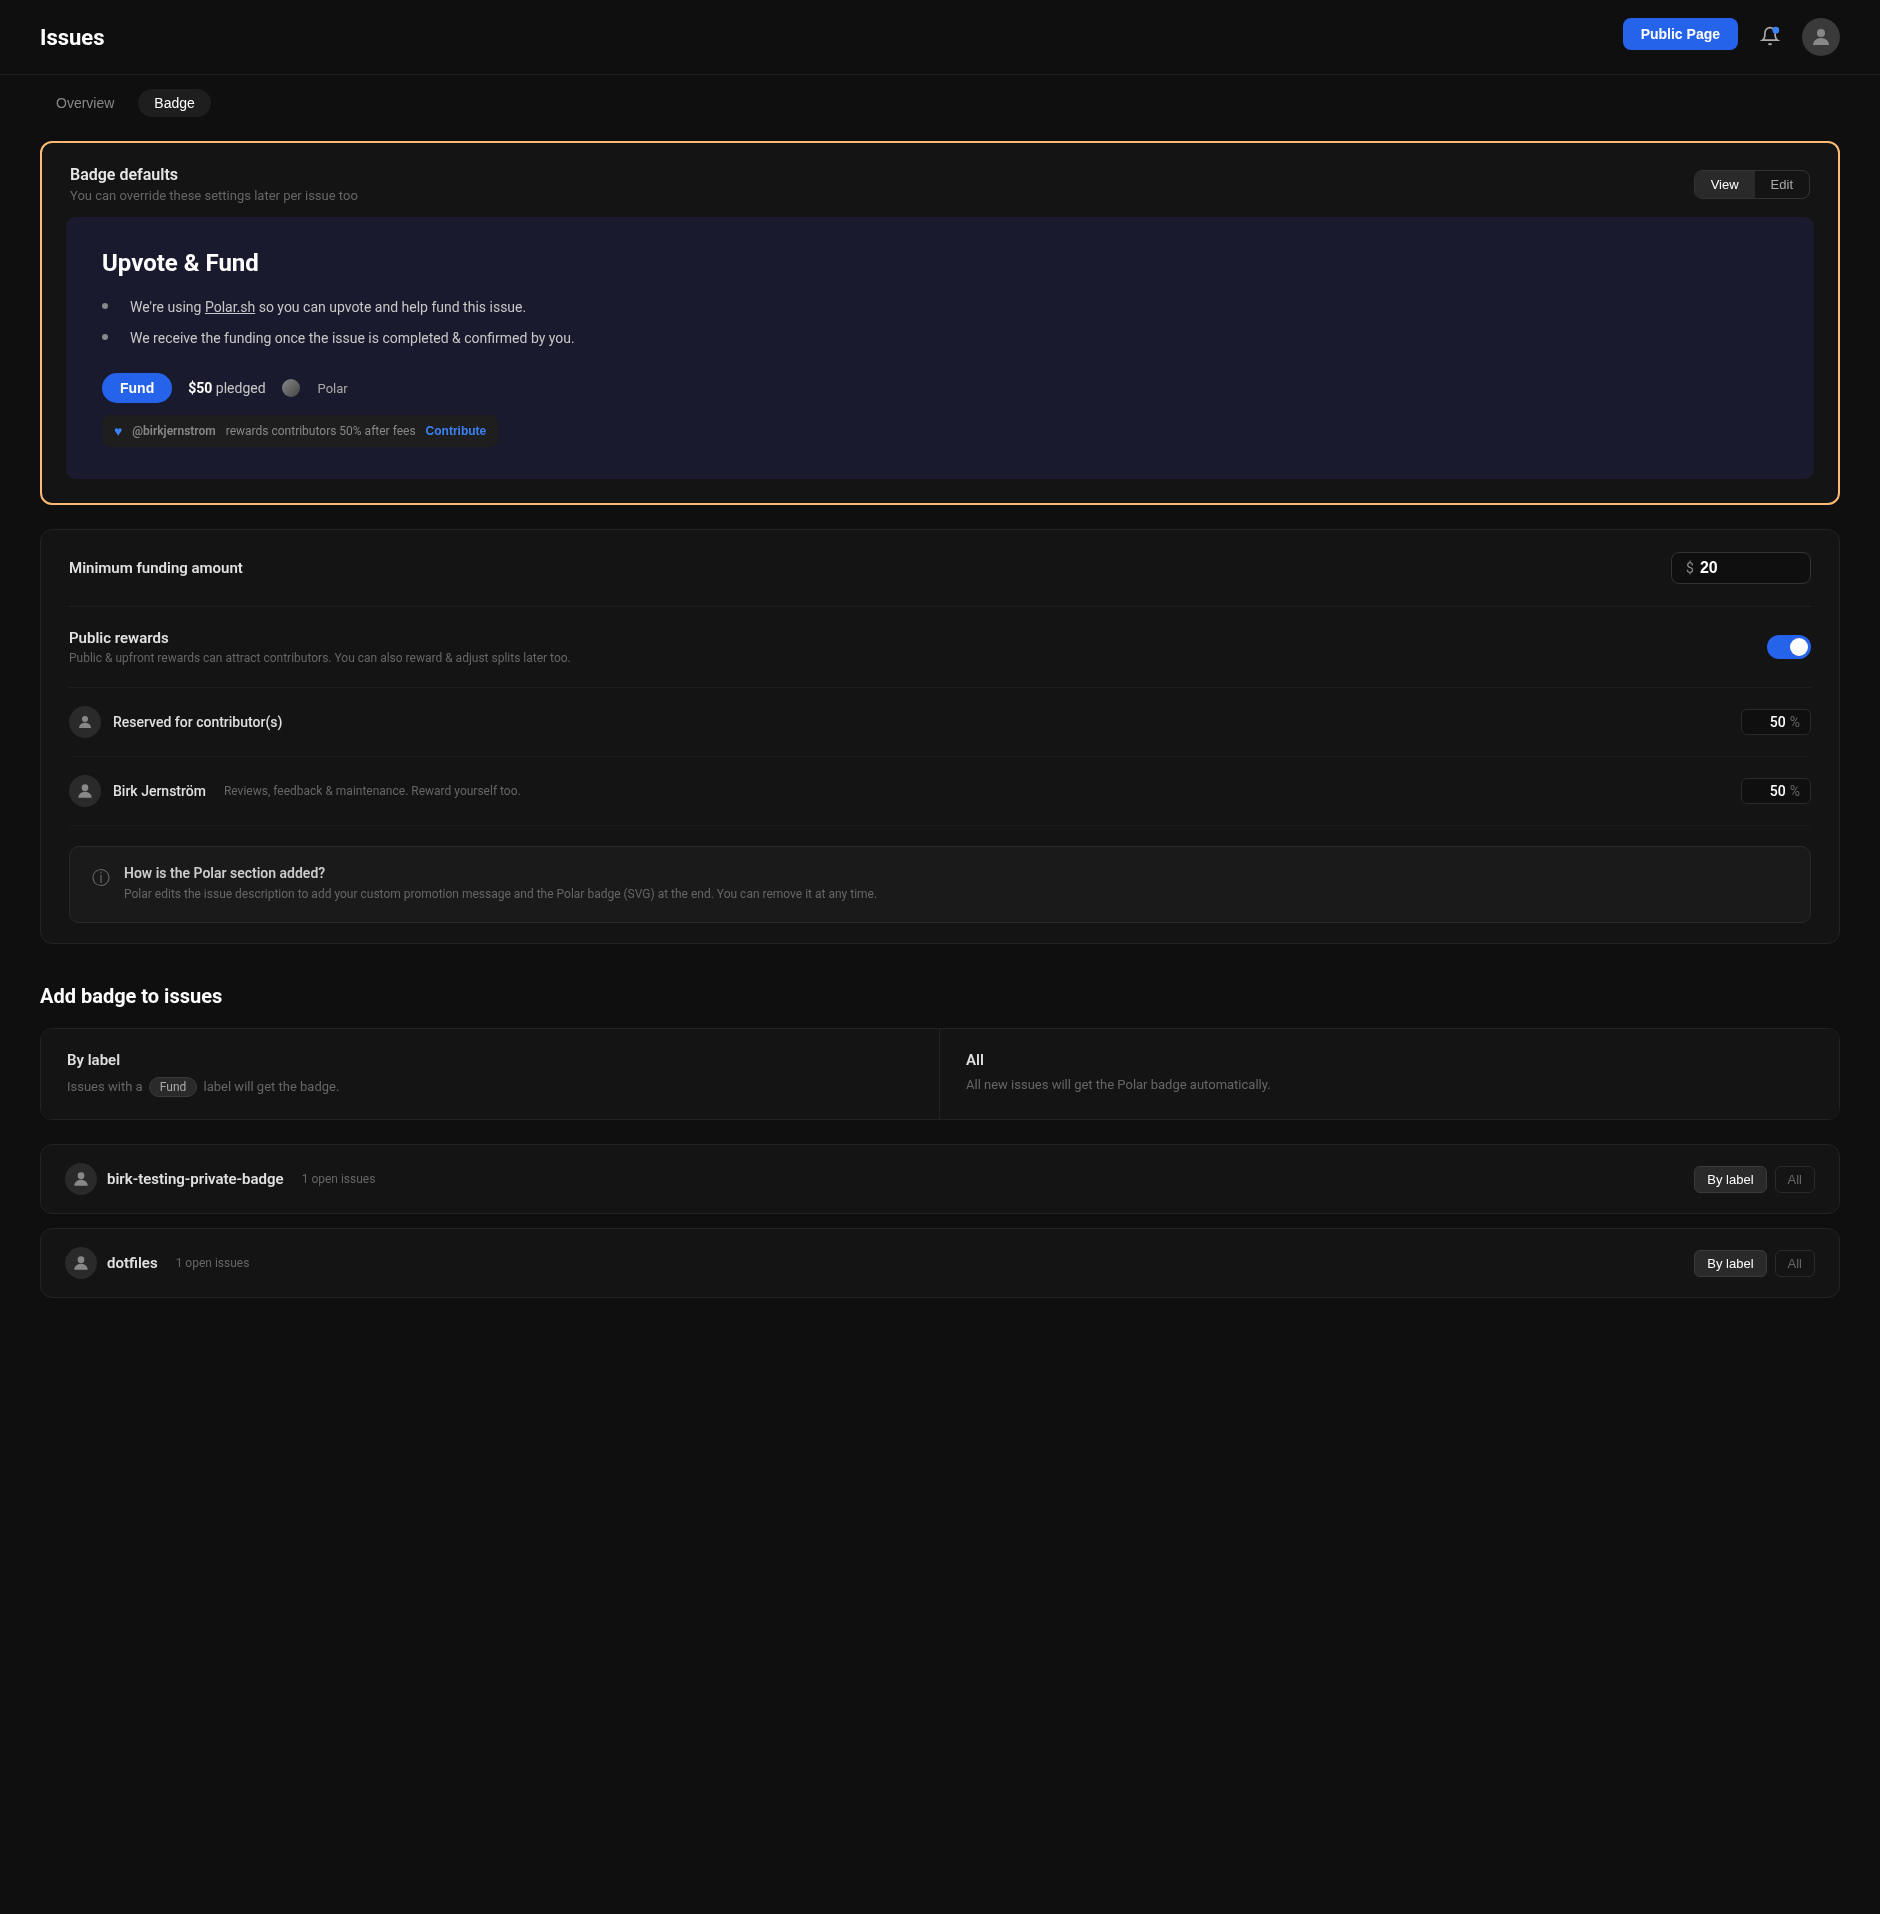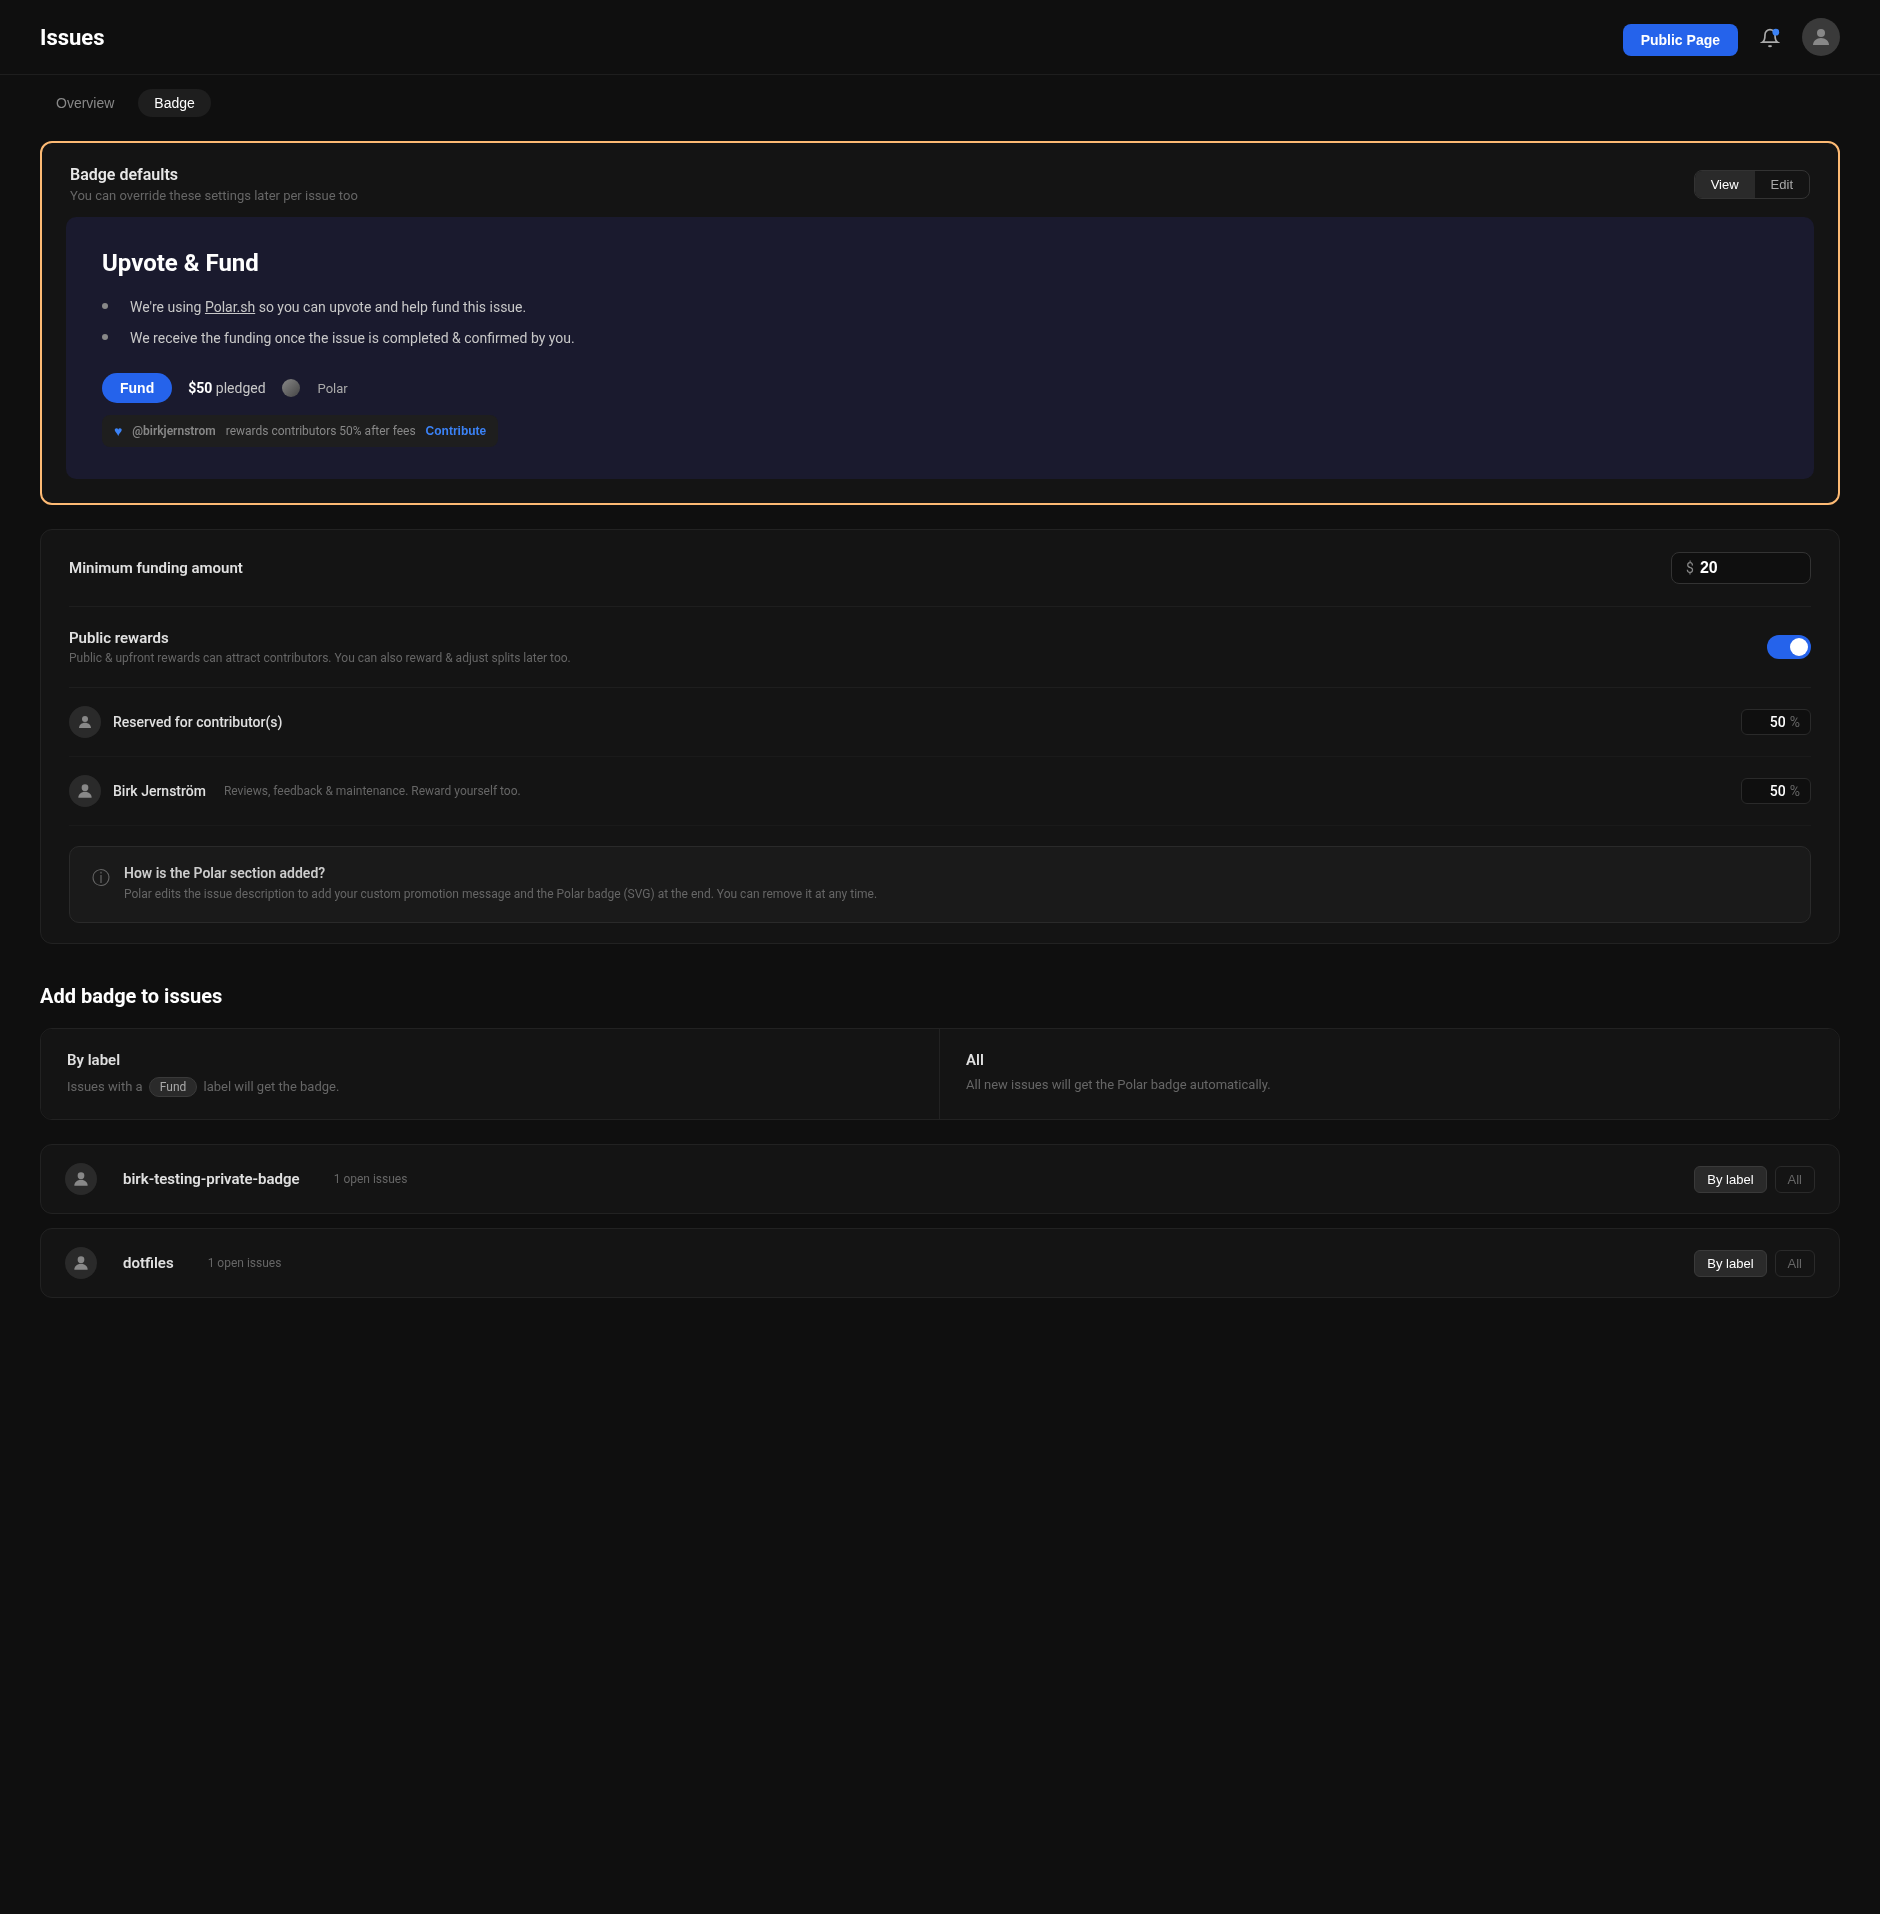--- a/index.html
+++ b/index.html
@@ -18,21 +18,21 @@
       padding: 18px 40px;
       border-bottom: 1px solid #1e1e1e;
     }
     .header-title {
       font-size: 22px;
       font-weight: 700;
       color: #ffffff;
     }
     .header-actions {
       display: flex;
-      align-items: flex-end;
+      align-items: flex-start;
       gap: 14px;
     }
     .btn-public-page {
       background: #2563eb;
       color: #fff;
       border: none;
       border-radius: 8px;
       padding: 8px 18px;
       font-size: 14px;
       font-weight: 600;
@@ -447,21 +447,21 @@
       border-radius: 12px;
       display: flex;
       align-items: center;
       justify-content: space-between;
       padding: 18px 24px;
       margin-bottom: 14px;
     }
     .repo-left {
       display: flex;
       align-items: center;
-      gap: 26px;
+      gap: 10px;
     }
     .repo-avatar {
       width: 32px;
       height: 32px;
       border-radius: 50%;
       background: #2a2a2a;
       display: flex;
       align-items: center;
       justify-content: center;
       font-size: 14px;

